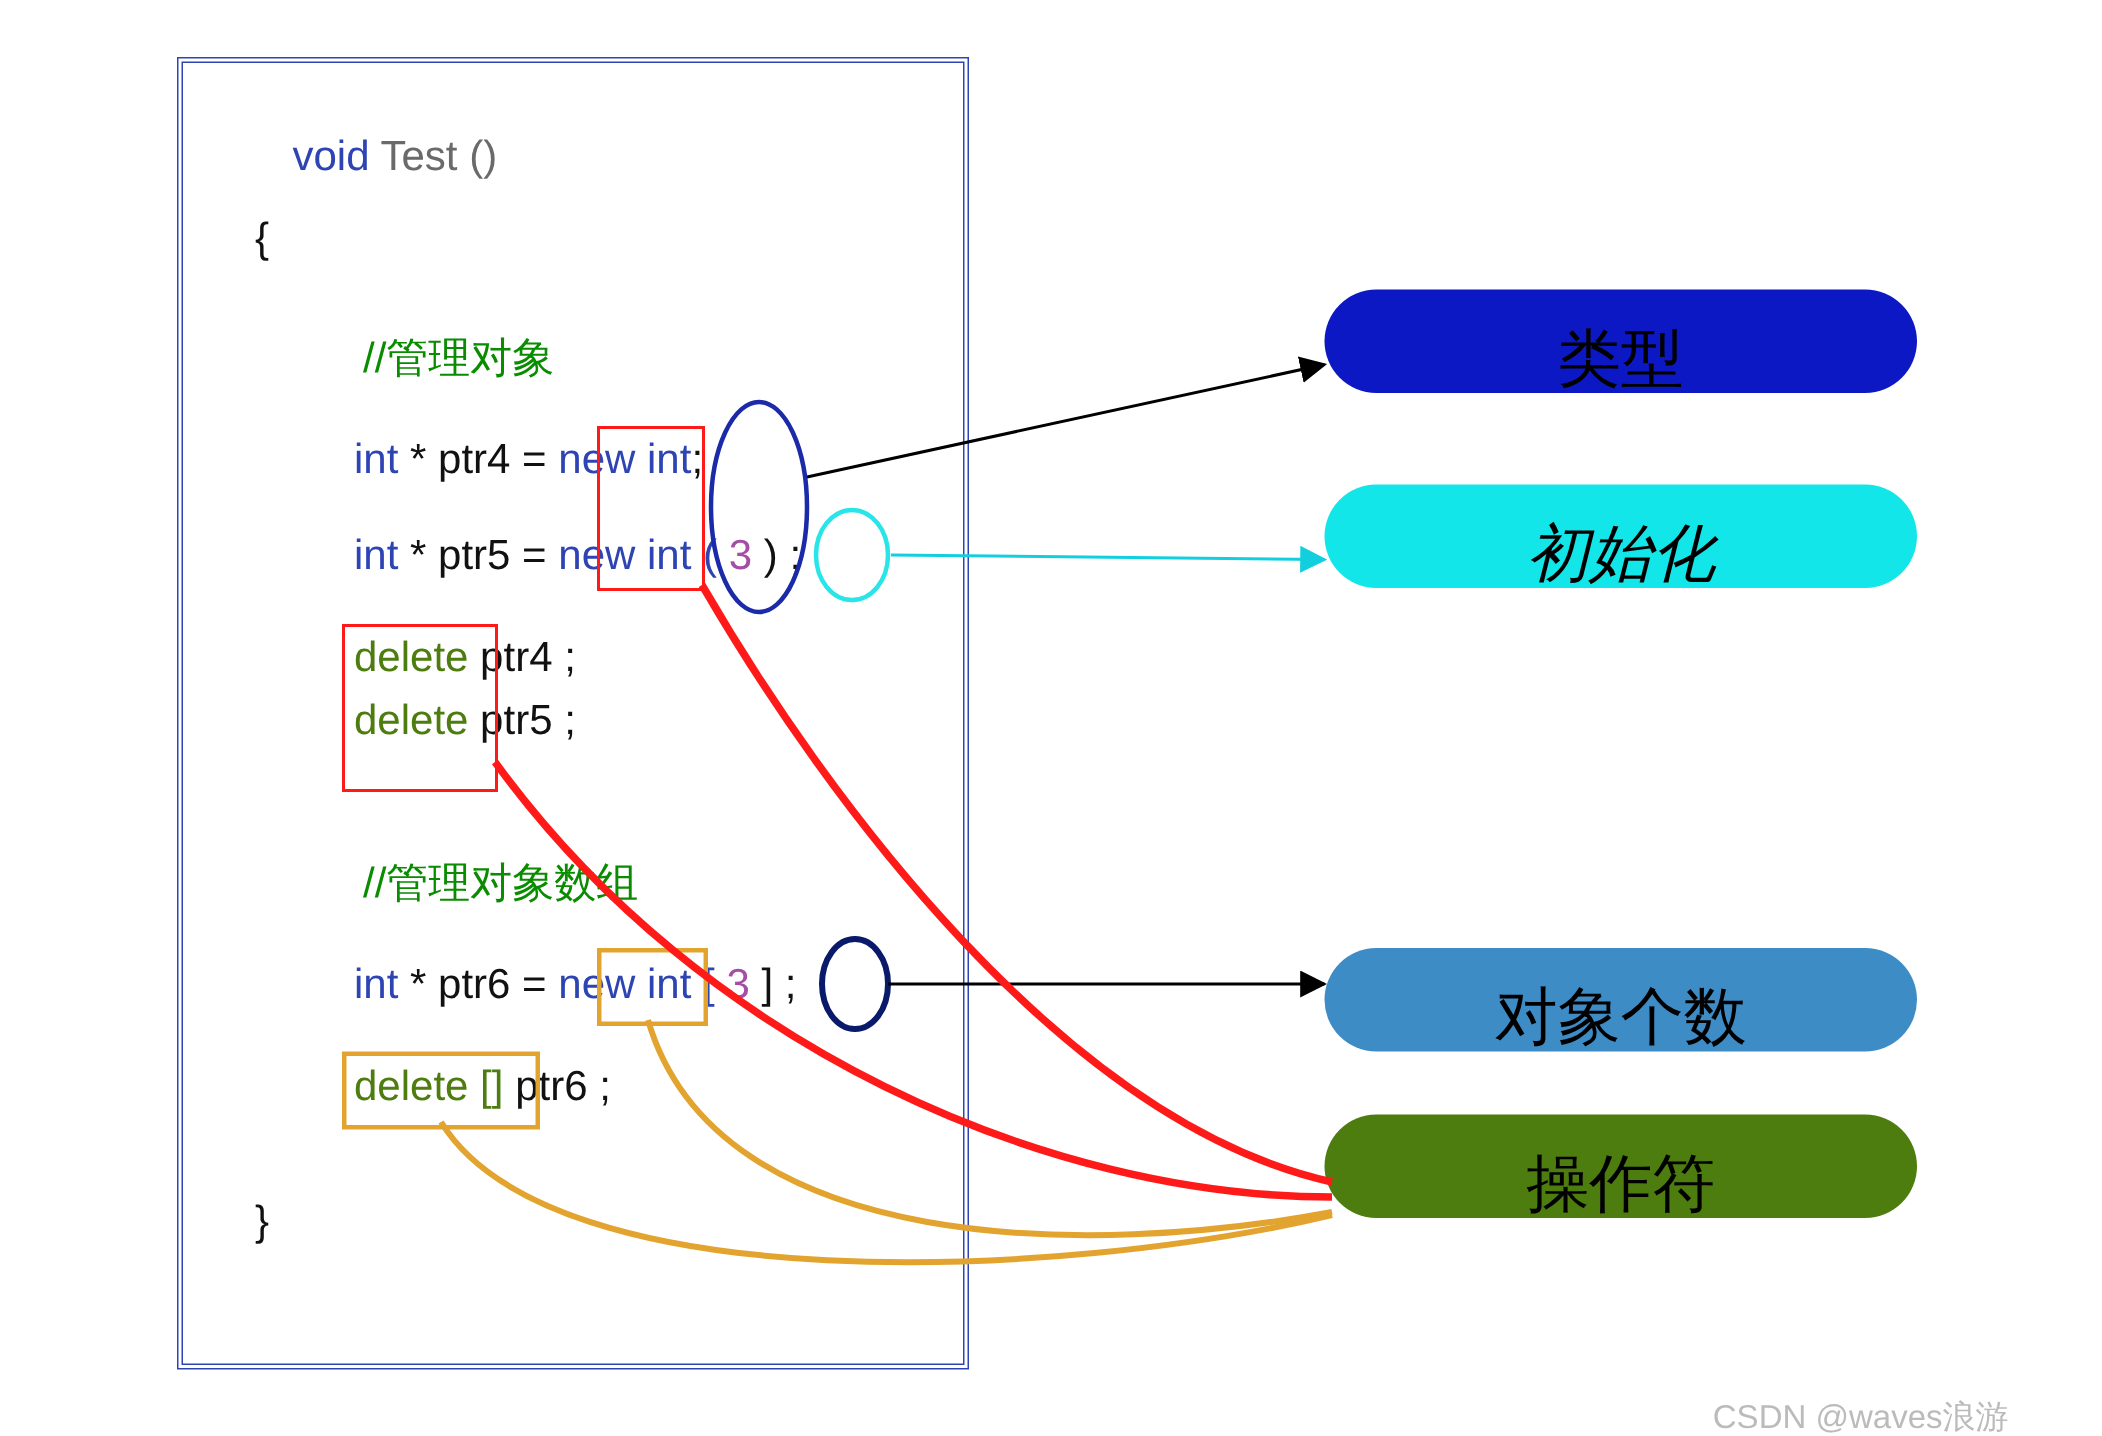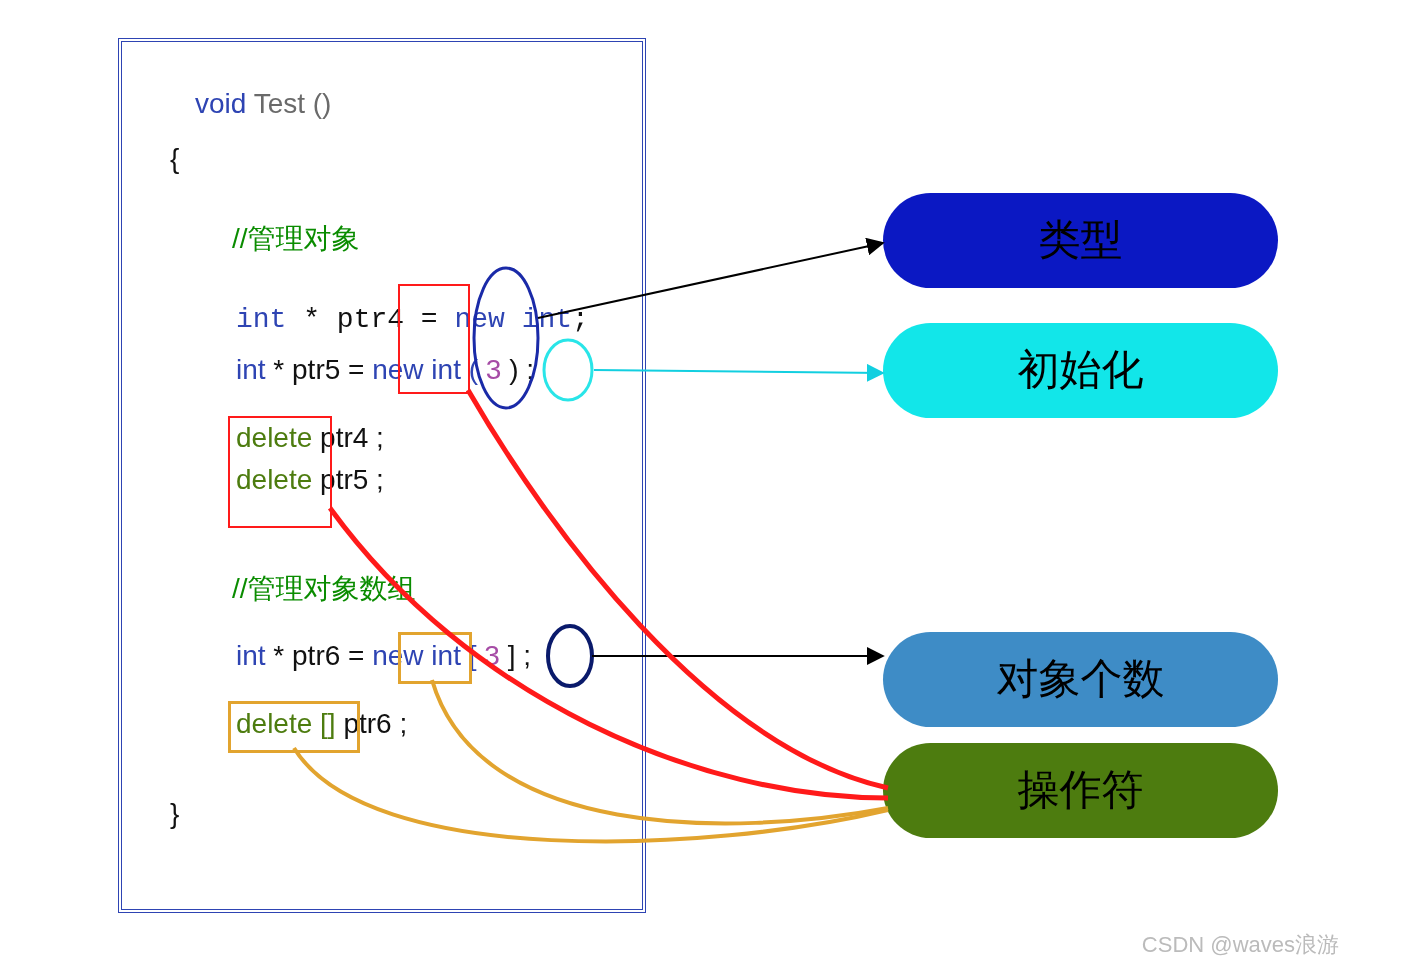--- a/index.html
+++ b/index.html
@@ -20,33 +20,33 @@
   }
   .code-line {
     position: absolute;
     white-space: nowrap;
     color: #111;
   }
   .kw-void { color: #2e44b3; }
   .kw-int  { color: #2e44b3; }
   .kw-new  { color: #2e44b3; }
   .kw-del  { color: #4d7c0f; }
-  .comment { color: #0a8c00; }
+  .comment { color: #0a8c00; margin-left: 10px; }
   .num     { color: #a64ca6; }
   .fn      { color: #6a6a6a; }
 
   .box-red1 { position:absolute; border:2px solid #ff1a1a; }
   .box-red2 { position:absolute; border:2px solid #ff1a1a; }
   .box-org1 { position:absolute; border:3px solid #e2a42f; }
   .box-org2 { position:absolute; border:3px solid #e2a42f; }
 
   .pill {
     position: absolute;
     width: 395px;
-    height: 95px;
+    height: 69px;
     border-radius: 48px;
     color: #000;
     font-family: "SimSun","Songti SC", serif;
     font-size: 42px;
     text-align: center;
     line-height: 95px;
   }
   .watermark {
     position: absolute;
     right: 70px;
@@ -69,21 +69,21 @@
 
 <div class="code-box"></div>
 
 <div class="code-line" style="left:158px; top:80px;margin-left:29px;">
   <span class="kw-void">void</span><span class="fn"> Test ()</span>
 </div>
 <div class="code-line" style="left:162px; top:135px;">{</div>
 
 <div class="code-line comment" style="left:224px; top:212px;">//管理对象</div>
 
-<div class="code-line" style="left:228px; top:296px;font-family:Liberation Mono, monospace;">
+<div class="code-line" style="left:228px; top:282px;">
   <span class="kw-int">int</span><span> * ptr4 = </span><span class="kw-new">new</span><span class="kw-int"> int</span><span>;</span>
 </div>
 
 <div class="code-line" style="left:228px; top:346px;">
   <span class="kw-int">int</span><span> * ptr5 = </span><span class="kw-new">new</span><span class="kw-int"> int (</span><span class="num"> 3 </span><span>) ;</span>
 </div>
 
 <div class="code-line" style="left:228px; top:414px;">
   <span class="kw-del">delete</span><span>      ptr4 ;</span>
 </div>
@@ -102,21 +102,21 @@
 </div>
 
 <div class="code-line" style="left:162px; top:790px;">}</div>
 
 <div class="box-red1" style="left:390px; top:276px; width:68px; height:106px;"></div>
 <div class="box-red2" style="left:220px; top:408px; width:100px; height:108px;"></div>
 <div class="box-org1" style="left:390px; top:624px; width:68px;  height:46px;"></div>
 <div class="box-org2" style="left:220px; top:693px; width:126px; height:46px;"></div>
 
 <div class="pill" style="left: 875px; top: 185px; background: rgb(11, 24, 195);">类型</div>
-<div class="pill" style="left: 875px; top: 315px; background: rgb(18, 230, 233);">初始化</div>
+<div class="pill" style="left: 875px; top: 315px; background: rgb(18, 230, 233); font-style: italic;">初始化</div>
 <div class="pill" style="left: 875px; top: 600px; background: rgb(62, 140, 198); margin-top: 24px;">对象个数</div>
 <div class="pill" style="left: 875px; top: 735px; background: #4d7c0f;">操作符</div>
 
 <div class="watermark">CSDN @waves浪游</div>
 
 <svg class="overlay">
   <defs>
     <marker id="arr-black" viewBox="0 0 10 10" refX="9" refY="5" markerWidth="9" markerHeight="9" orient="auto">
       <path d="M 0 0 L 10 5 L 0 10 z" fill="#000"></path>
     </marker>

